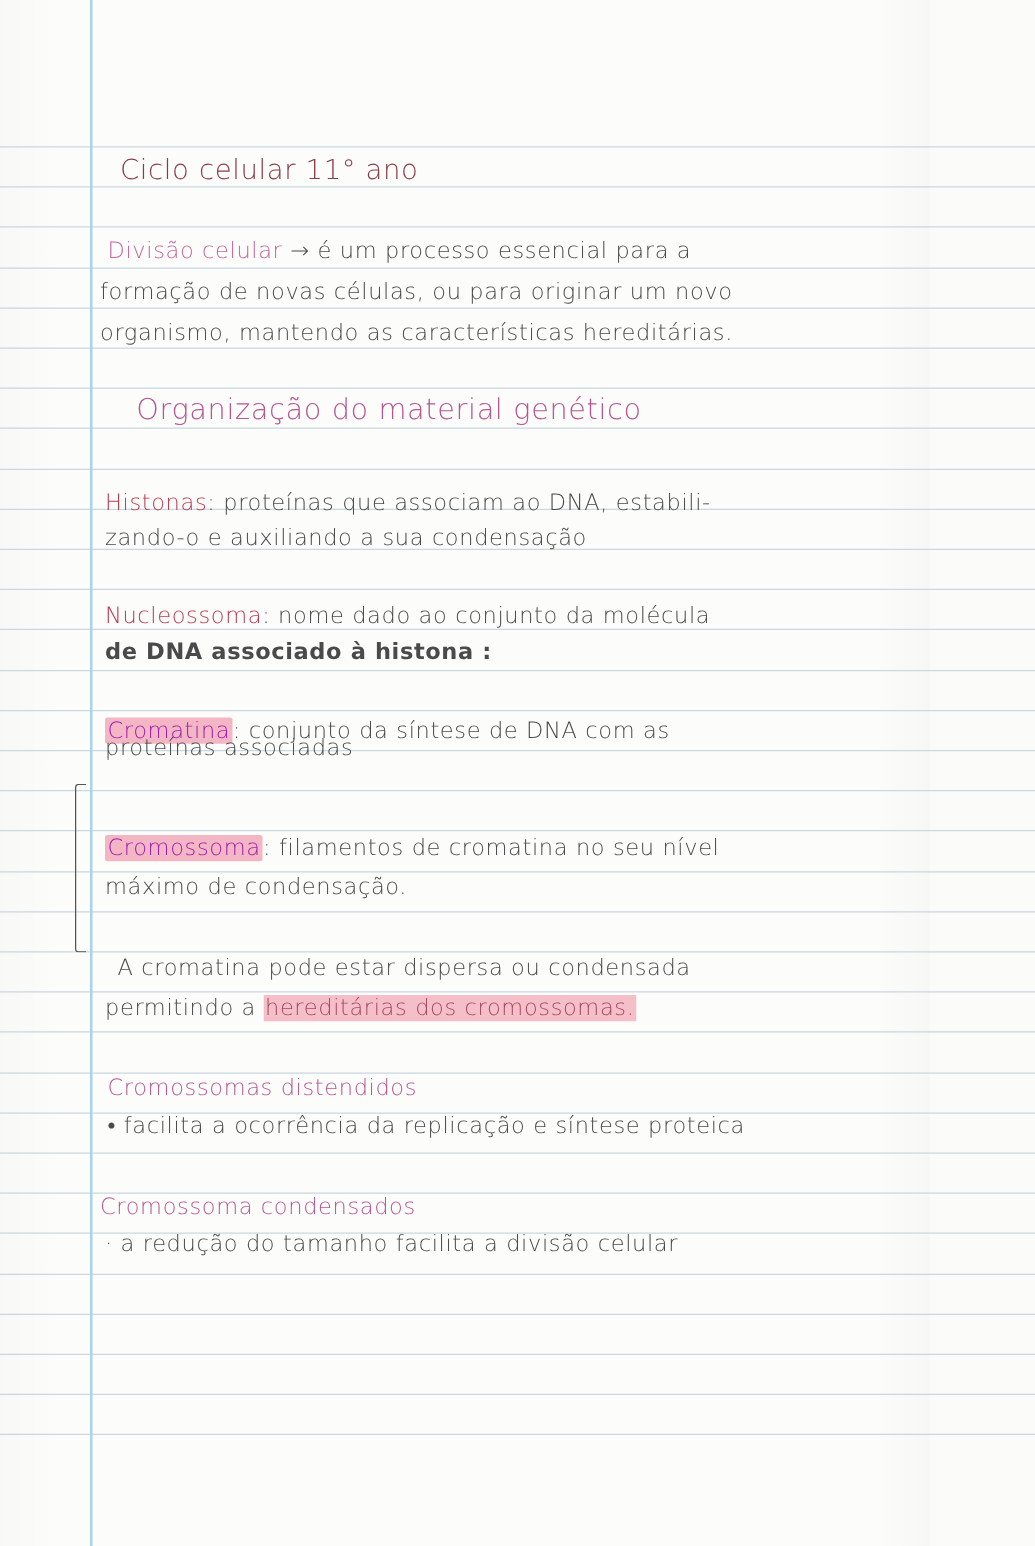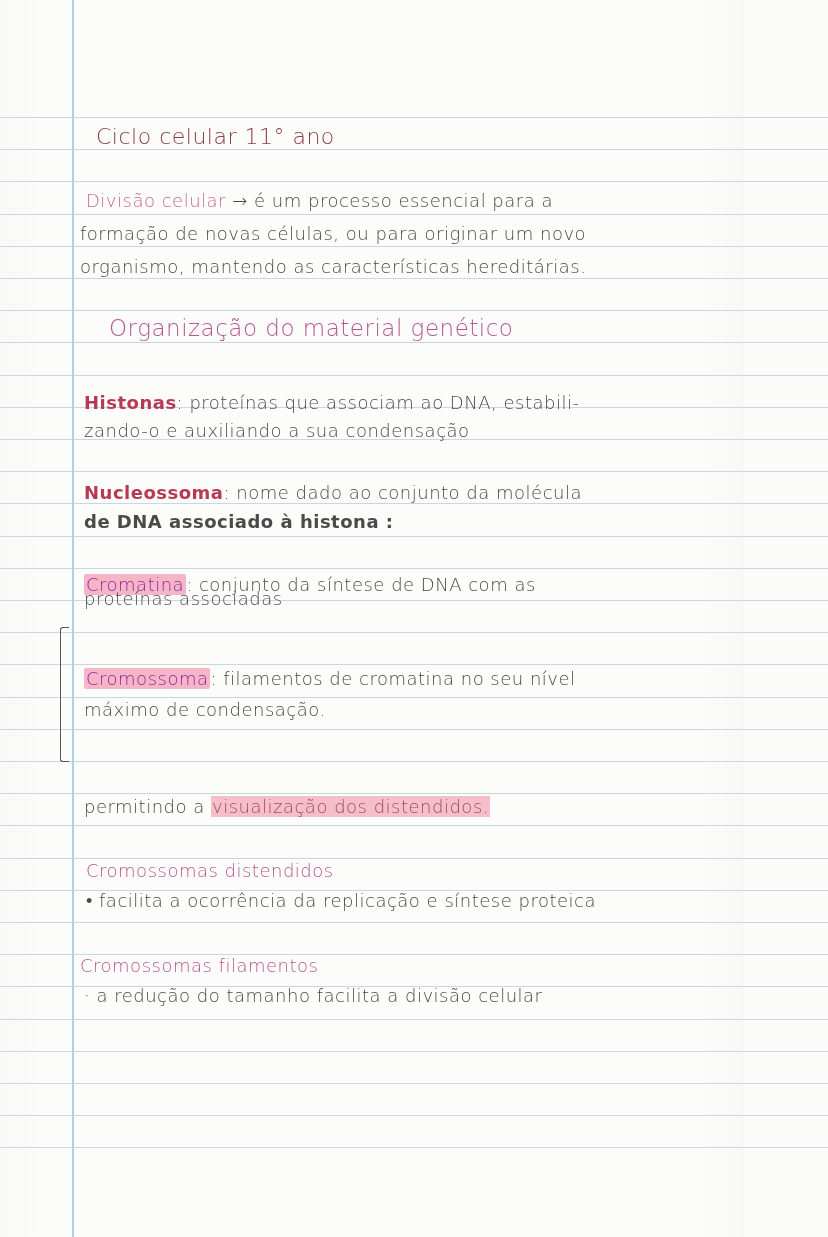--- a/index.html
+++ b/index.html
@@ -26,21 +26,21 @@
   .line {
     position: absolute; left: 84px;
     font-size: 18px; line-height: 26px;
     color: #4a4a4a; white-space: nowrap;
     letter-spacing: 0.5px;
     font-weight: 300;
   }
   .title { color: #8a3b48; font-size: 22px; }
   .pink { color: #c5689a; }
   .magenta { color: #b8578f; }
-  .term-red { color: #b83a52; font-weight: bold; }
+  .term-red { color: #b83a52; }
   .hl {
     background: #f3b6c4; color: #a21caf;
     padding: 0 2px; border-radius: 2px;
   }
   .hl-text { background: #f5bfca; color: #a8485c; padding: 0 1px; }
   .bracket {
     position: absolute; left: 60px; top: 627px; width: 8px; height: 133px;
     border: 1.5px solid #555; border-right: none;
     border-radius: 3px 0 0 3px;
   }
@@ -114,24 +114,25 @@
   </div>
   <div class="line" style="top:586px; left:84px;">proteínas associadas</div>
 
   <div class="bracket"></div>
 
   <div class="line" style="top:666px; left:84px;">
     <span class="hl">Cromossoma</span><span>: filamentos de cromatina no seu nível</span>
   </div>
   <div class="line" style="top:697px; left:84px;">máximo de condensação.</div>
 
+  <div class="line" style="top:762px; left:94px;">A cromatina pode estar dispersa ou condensada</div>
   <div class="line" style="top:794px; left:84px;">
     <span>permitindo a</span>
-    <span class="hl-text">visualização dos distendidos.</span>
+    <span class="hl-text">hereditárias dos cromossomas.</span>
   </div>
 
   <div class="line magenta" style="top:858px; left:86px;text-align:center;">Cromossomas distendidos</div>
   <div class="line" style="top:888px; left:86px;">• facilita a ocorrência da replicação e síntese proteica</div>
 
-  <div class="line magenta" style="top:953px; left:80px;">Cromossomas filamentos</div>
+  <div class="line magenta" style="top:953px; left:80px;">Cromossoma condensados</div>
   <div class="line" style="top:983px; left:84px;">· a redução do tamanho facilita a divisão celular</div>
 
 </div>
 
 </body></html>

